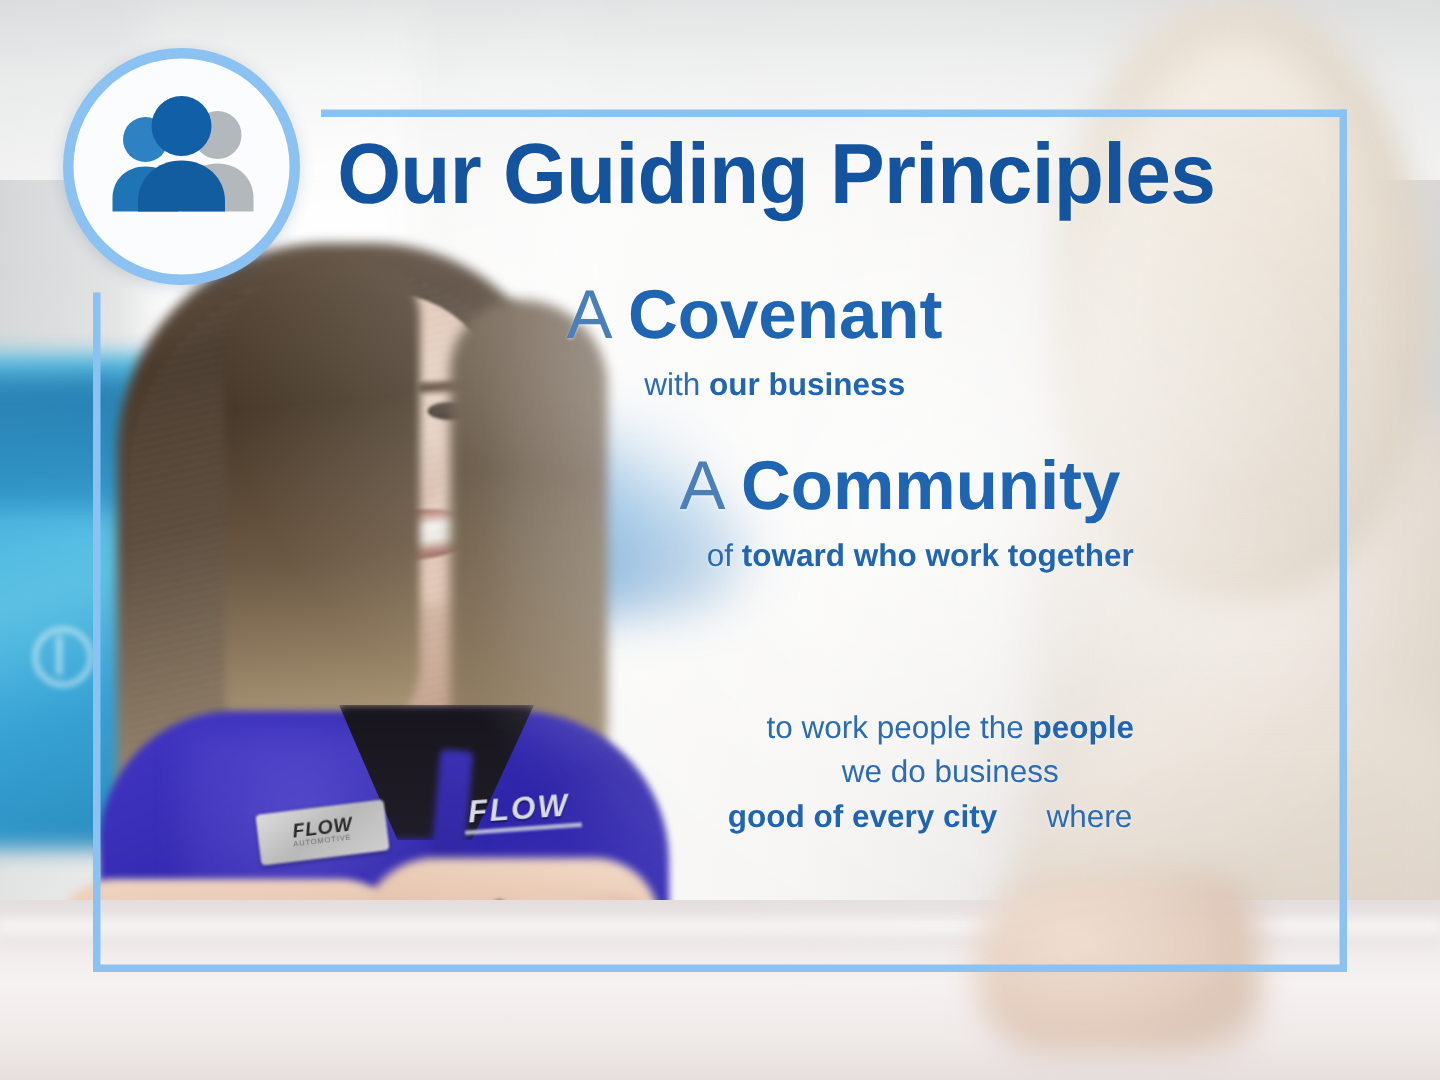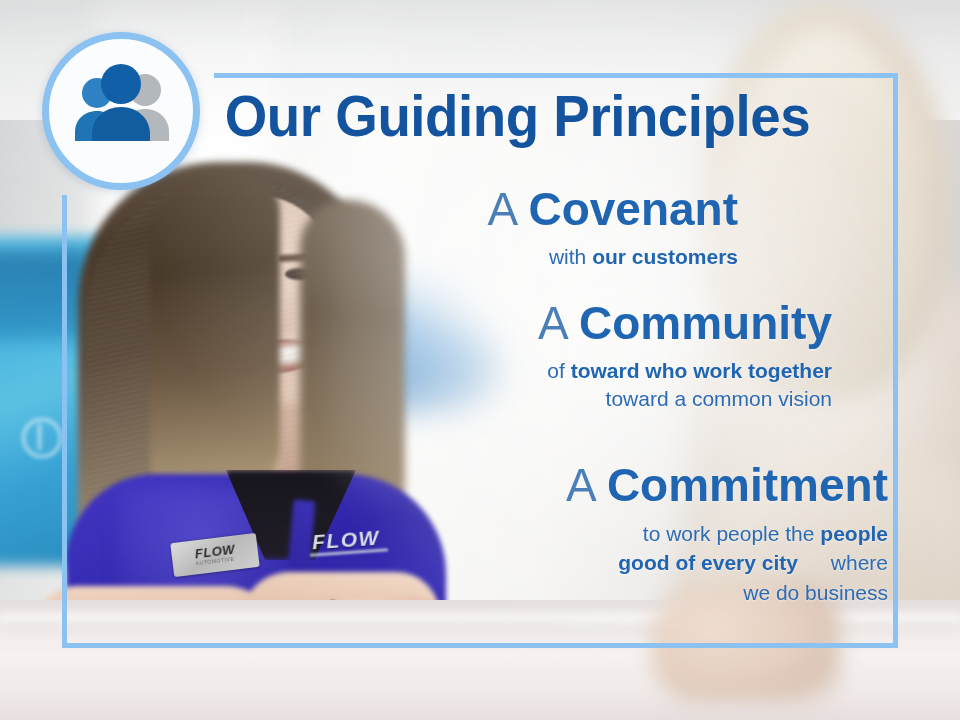--- a/index.html
+++ b/index.html
@@ -161,32 +161,32 @@
   .badge-svg{position:absolute;left:68px;top:62px;width:106px;height:96px;}
 
   
   .title{position:absolute;left:0;top:88px;width:960px;text-align:center;
     font-family:"Liberation Sans",sans-serif;font-weight:700;font-size:57px;line-height:1;
     color:#14539d;letter-spacing:-.5px;transform:scaleX(.96);transform-origin:50% 50%;
     text-shadow:0 1px 2px rgba(255,255,255,.55);}
   
   .title{padding-left:78px;box-sizing:border-box;}
 
-  .block{position:absolute;text-align:right;}
+  .block{position:absolute;text-align:center;}
   .head{font-family:"Liberation Sans",sans-serif;font-size:46px;line-height:1.04;
     color:#2b6cb5;white-space:nowrap;text-shadow:0 1px 2px rgba(255,255,255,.5);}
   .head .lite{font-weight:400;color:#4b7fb8;}
   .head .bold{font-weight:700;color:#1f65b2;}
   .sub{font-family:"Liberation Sans",sans-serif;font-size:21px;line-height:1.34;
     color:#2b6cb5;margin-top:9px;text-shadow:0 1px 2px rgba(255,255,255,.5);}
   .sub b{font-weight:700;color:#1f65b2;}
   .sub span{font-weight:400;padding-left:27px;}
 
   #blk-covenant{left:268px;top:186px;width:470px;}
-  #blk-community{left:312px;top:300px;width:520px;}
+  #blk-community{left:340px;top:300px;width:520px;}
   #blk-commitment{left:352px;top:462px;width:536px;}
   #blk-commitment .sub{line-height:1.4;}
 </style>
 </head>
 <body>
 
 <div id="stage">
 
   <div class="photo">
     <div class="bg-wall"></div>
@@ -267,40 +267,35 @@
   </svg>
 
   <div class="title">Our Guiding Principles</div>
 
   <div class="block" id="blk-covenant">
     <div class="head">
       <span class="lite">A</span>
       <span class="bold">Covenant</span>
     </div>
     <div class="sub">
-        <div><span>with </span><b>our customers</b></div>
+        <div><span>with </span><b>our business</b></div>
       </div>
   </div>
 
   <div class="block" id="blk-community">
     <div class="head">
       <span class="lite">A</span>
       <span class="bold">Community</span>
     </div>
     <div class="sub">
         <div><span>of </span><b>toward who work together</b></div>
-        <div><span>toward a common vision</span></div>
       </div>
   </div>
 
   <div class="block" id="blk-commitment">
-    <div class="head">
-      <span class="lite">A</span>
-      <span class="bold">Commitment</span>
-    </div>
     <div class="sub">
         <div><span>to work people the </span><b>people</b></div>
+        <div><span>we do business</span></div>
         <div><b>good of every city</b><span> where</span></div>
-        <div><span>we do business</span></div>
       </div>
   </div>
 
 </div>
 
 </body></html>

